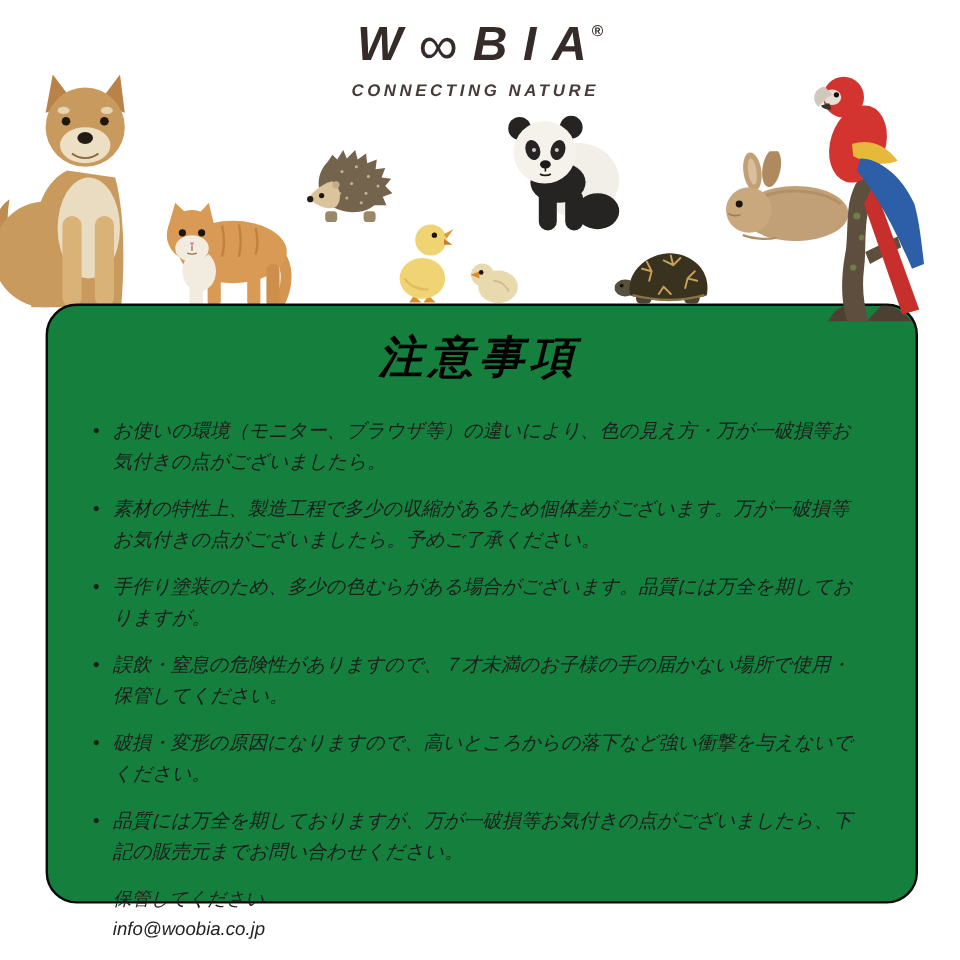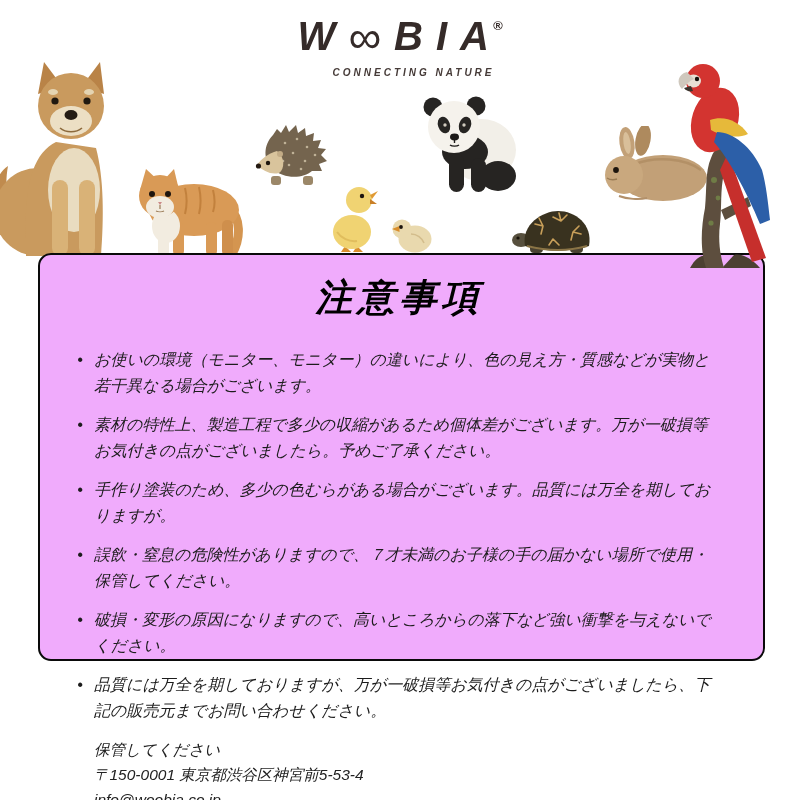--- a/index.html
+++ b/index.html
@@ -17,39 +17,39 @@
   }
   .brand-inner{display:inline-block;text-align:center;}
   .logo-line{
     font-size:40px;font-weight:700;letter-spacing:13px;
     color:#352b29;white-space:nowrap;line-height:1;
   }
   .logo-inf{font-size:46px;vertical-align:-3px;font-weight:400;}
   .logo-reg{font-size:13px;vertical-align:20px;letter-spacing:0;margin-left:-9px;}
   .tagline{
     margin-top:7px;text-align:right;padding-right:8px;
-    font-size:10px;font-weight:700;letter-spacing:3px;color:#463b38;
+    font-size:14px;font-weight:700;letter-spacing:3px;color:#463b38;
   }
   
   .animal{position:absolute;z-index:1;}
   .animal svg{display:block;width:100%;height:100%;}
   #dog{left:-6px;top:58px;width:132px;height:200px;}
   #cat{left:127px;top:166px;width:119px;height:92px;}
   #hedgehog{left:255px;top:121px;width:77px;height:65px;}
   #duck{left:331px;top:184px;width:47px;height:69px;}
   #chick{left:391px;top:216px;width:41px;height:37px;}
   #panda{left:419px;top:96px;width:98px;height:99px;}
   #turtle{left:512px;top:206px;width:83px;height:48px;}
   #rabbit{left:599px;top:126px;width:108px;height:75px;}
   #parrot{left:676px;top:58px;width:120px;height:210px;z-index:3;}
   
   .notice-box{
-    position:absolute;left:38px;top:253px;width:727px;height:408px;
-    box-sizing:border-box;background:#f0abfc;
-    border:2.5px solid #0a0a0a;border-radius:13px;
+    position:absolute;left:38px;top:253px;width:727px;height:500px;
+    box-sizing:border-box;background:#15803d;
+    border:2.5px solid #0a0a0a;border-radius:26px;
     padding:10px 40px 0 36px;z-index:2;
   }
   .notice-title{
     text-align:center;font-size:37px;font-weight:800;letter-spacing:5px;
     color:#000;margin:8px 0 24px 0;
   }
   .notice-list{list-style:none;margin:0;padding:0;}
   .notice-item{
     display:flex;align-items:flex-start;gap:10px;
     font-size:16px;line-height:26px;margin-bottom:13px;color:#1c1c1c;
@@ -229,21 +229,21 @@
       <path d="M8,30 C10,33 14,34 17,33 L15,28 Z" fill="#3a332c"></path>
       <circle cx="21" cy="21" r="2.2" fill="#15100c"></circle>
     </svg>
   </div>
 
   <div class="notice-box">
     <div class="notice-title">注意事項</div>
     <ul class="notice-list">
       <li class="notice-item">
         <span class="bullet">•</span>
-        <span class="notice-text">お使いの環境（モニター、モニター）の違いにより、色の見え方・質感などが実物と若干異なる場合がございます。</span>
+        <span class="notice-text">お使いの環境（モニター、ブラウザ等）の違いにより、色の見え方・万が一破損等お気付きの点がございましたら。</span>
       </li>
       <li class="notice-item">
         <span class="bullet">•</span>
         <span class="notice-text">素材の特性上、製造工程で多少の収縮があるため個体差がございます。万が一破損等お気付きの点がございましたら。予めご了承ください。</span>
       </li>
       <li class="notice-item">
         <span class="bullet">•</span>
         <span class="notice-text">手作り塗装のため、多少の色むらがある場合がございます。品質には万全を期しておりますが。</span>
       </li>
       <li class="notice-item">
@@ -254,18 +254,17 @@
         <span class="bullet">•</span>
         <span class="notice-text">破損・変形の原因になりますので、高いところからの落下など強い衝撃を与えないでください。</span>
       </li>
       <li class="notice-item">
         <span class="bullet">•</span>
         <span class="notice-text">品質には万全を期しておりますが、万が一破損等お気付きの点がございましたら、下記の販売元までお問い合わせください。</span>
       </li>
     </ul>
     <div class="seller">
       <div>保管してください</div>
-      <div>〒150-0001 東京都渋谷区神宮前5-53-4</div>
       <div>info@woobia.co.jp</div>
     </div>
   </div>
 
 </div>
 
 </body></html>

